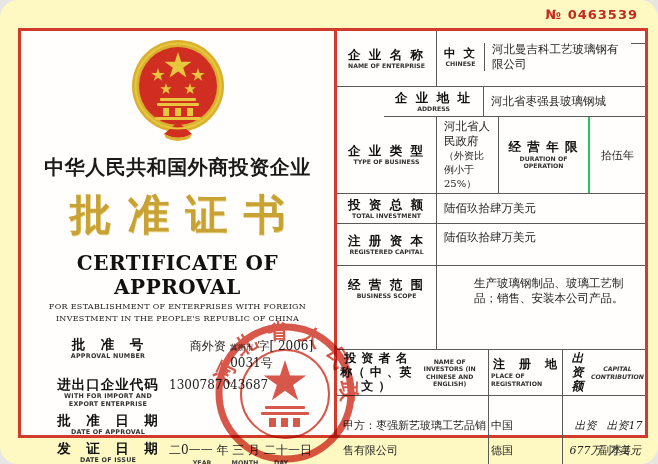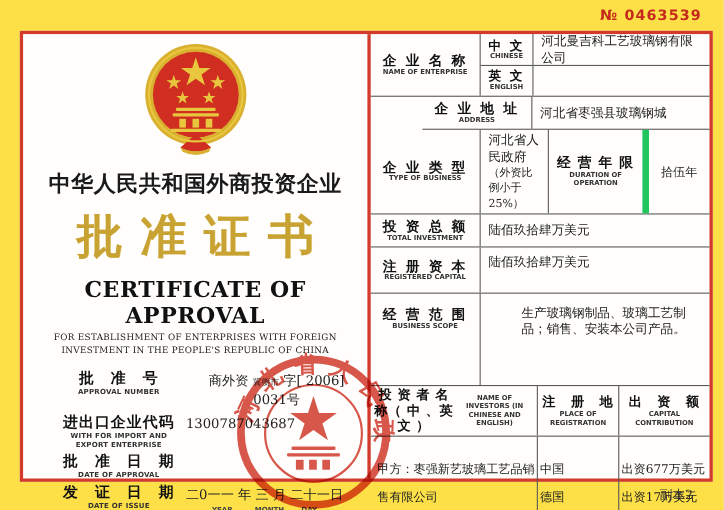--- a/index.html
+++ b/index.html
@@ -1,17 +1,17 @@
 <!DOCTYPE html>
 <html><head>
 <meta charset="utf-8">
 <style>
   * { margin:0; padding:0; box-sizing:border-box; }
   body { width:658px; height:464px; background:#e8e6e2; font-family:"DejaVu Serif","Liberation Serif",serif; }
-  #page { position:relative; width:658px; height:464px; background:#fde047; overflow:hidden; }
+  #page { position:relative; width:658px; height:464px; background:#fef9c3; overflow:hidden;border-radius:18px; }
 
   
   .serial { position:absolute; top:7px; right:20px; color:#c5281c; font-size:13px; font-weight:bold; letter-spacing:1px; font-family:"DejaVu Sans","Liberation Sans",sans-serif; }
 
   
   .frame { position:absolute; left:18px; top:28px; width:630px; height:410px; border:3px solid #d23b2b; background:#fffefc; }
 
   
   .left-panel { position:absolute; left:0; top:0; width:313px; height:100%; text-align:center; }
   .emblem-wrap { margin-top:7px; }
@@ -36,26 +36,26 @@
   .table-panel { position:absolute; left:313px; top:0; right:0; bottom:0; border-left:3px solid #d23b2b; display:flex; flex-direction:column; font-size:11.5px; }
   .trow { display:flex; border-bottom:1px solid #5a5a5a; }
   .trow:last-child { border-bottom:none; flex:1; }
   .cell-label { flex:0 0 100px; border-right:1px solid #5a5a5a; display:flex; flex-direction:column; justify-content:center; align-items:center; text-align:center; padding:2px 1px; }
   .clc { font-size:12.5px; font-weight:bold; letter-spacing:2px; color:#111; line-height:1.15; }
   .cle { font-size:6.2px; font-weight:bold; color:#333; letter-spacing:0; line-height:1.2; font-family:"DejaVu Sans","Liberation Sans",sans-serif; }
   .cell-value { flex:1; display:flex; flex-direction:column; justify-content:center; padding:2px 7px; font-size:11.5px; color:#222; }
   .subrow { display:flex; height:28px; }
   .subrow + .subrow { border-top:1px solid #5a5a5a; }
   .cell-sublabel { flex:0 0 48px; border-right:1px solid #5a5a5a; display:flex; flex-direction:column; justify-content:center; align-items:center; }
-  .duration-label { flex:0 0 92px; border-left:1px solid #5a5a5a; border-right:6px solid #22c55e; display:flex; flex-direction:column; justify-content:center; align-items:center; text-align:center; padding:1px; }
+  .duration-label { flex:0 0 92px; border-left:1px solid #5a5a5a; border-right:2px solid #22c55e; display:flex; flex-direction:column; justify-content:center; align-items:center; text-align:center; padding:1px; }
   .duration-value { flex:0 0 55px; display:flex; align-items:center; justify-content:center; font-size:11px; color:#222; }
   .scope-value { justify-content:flex-start; padding-top:10px;margin-left:30px; }
   .inv-name { flex:0 0 152px; border-right:1px solid #5a5a5a; display:flex; flex-direction:row; justify-content:center; align-items:center; text-align:center; padding:2px; }
-  .inv-place { flex:0 0 74px; border-right:1px solid #5a5a5a; display:flex; flex-direction:column; justify-content:center; align-items:center; text-align:center; padding:2px; }
-  .inv-contrib { flex:1; display:flex; flex-direction:column; justify-content:center; align-items:center; text-align:center; padding:2px; }
+  .inv-place { flex:0 0 74px; border-right:1px solid #5a5a5a; display:flex; flex-direction:column; justify-content:center; align-items:center; text-align:left; padding:2px; }
+  .inv-contrib { flex:1; display:flex; flex-direction:row; justify-content:center; align-items:center; text-align:center; padding:2px;font-style:italic; }
   .inv-data { align-items:flex-start !important; justify-content:flex-start !important; padding-top:18px !important; }
   .inv-line { font-size:11px; color:#222; line-height:2.2; }
   .inv-name-data { align-items:flex-start !important; padding-left:6px !important; text-align:left !important; }
 
   .copy-label { position:absolute; right:28px; bottom:6px; font-size:11.5px; color:#333; }
 </style>
 </head>
 <body>
 
 <div id="page">
@@ -138,33 +138,29 @@
       </div>
     </div>
 
     <div class="table-panel">
 
       <div class="trow" style="flex:0 0 56px;">
         <div class="cell-label">
           <div class="clc">企 业 名 称</div>
           <div class="cle">NAME OF ENTERPRISE</div>
         </div>
-        <div style="flex:1; display:flex; flex-direction:column;">
+        <div style="flex:1; display:flex; flex-direction:row;margin-top:12px;">
           <div class="subrow">
             <div class="cell-sublabel">
               <div class="clc" style="font-size:11.5px;">中 文</div>
               <div class="cle">CHINESE</div>
             </div>
             <div class="cell-value">河北曼吉科工艺玻璃钢有限公司</div>
           </div>
           <div class="subrow">
-            <div class="cell-sublabel">
-              <div class="clc" style="font-size:11.5px;">英 文</div>
-              <div class="cle">ENGLISH</div>
-            </div>
             <div class="cell-value"></div>
           </div>
         </div>
       </div>
 
       <div class="trow" style="flex:0 0 30px;margin-left:47px;">
         <div class="cell-label">
           <div class="clc">企 业 地 址</div>
           <div class="cle">ADDRESS</div>
         </div>

